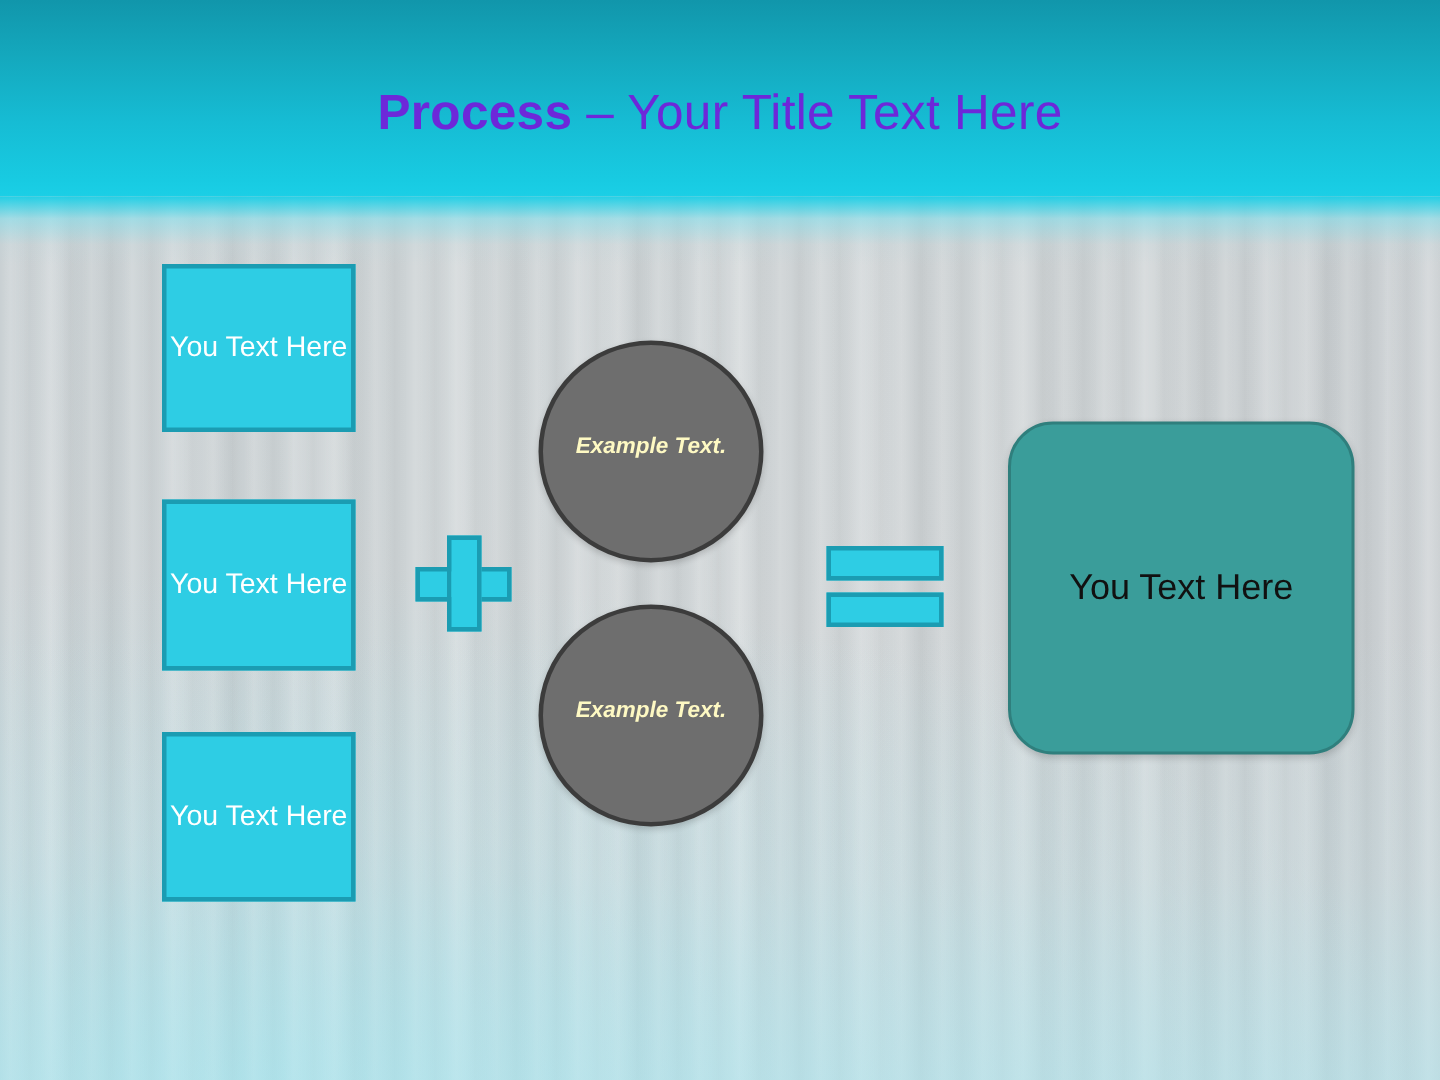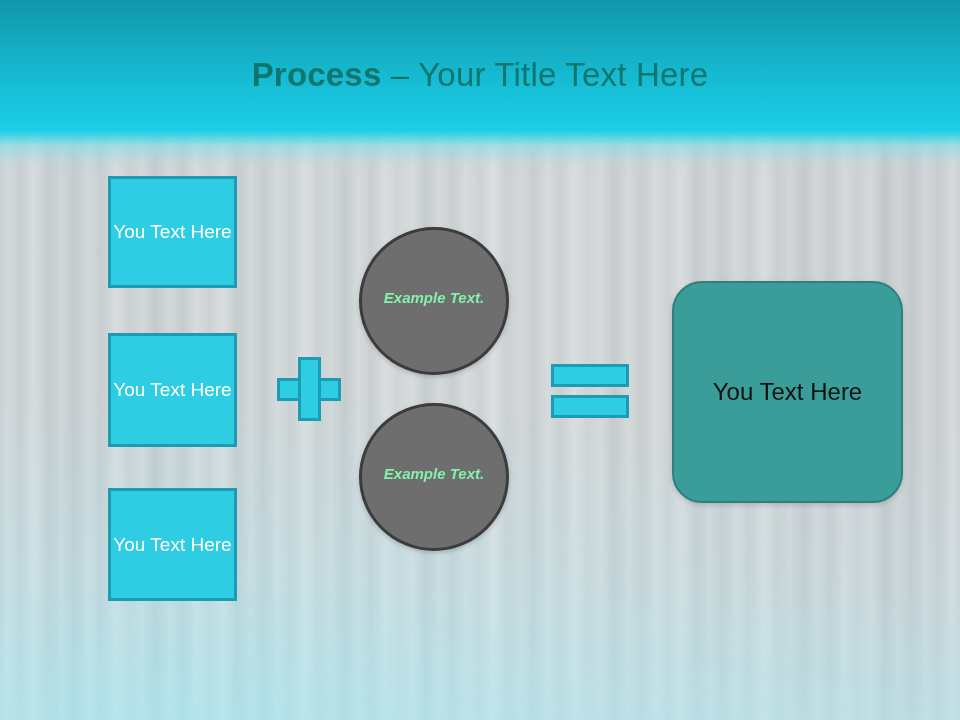--- a/index.html
+++ b/index.html
@@ -73,21 +73,21 @@
     left: 0; top: 131px;
     width: 960px;
     height: 46px;
     background: linear-gradient(180deg, rgba(27,207,230,0.95) 0%, rgba(130,222,235,0.6) 32%, rgba(190,214,219,0.22) 70%, rgba(204,210,212,0) 100%);
   }
   .title {
     position: absolute;
     left: 0; top: 54px;
     width: 960px;
     text-align: center;
-    color: #0f766e;
+    color: #6d28d9;
     font-size: 33px;
     line-height: 42px;
     letter-spacing: 0.2px;
     white-space: nowrap;
   }
   .title .strong { font-weight: bold; }
   .title .light  { font-weight: normal; }
 
   
   .inbox {
@@ -133,21 +133,21 @@
 
   
   .circle {
     position: absolute;
     width: 150px;
     height: 148px;
     border-radius: 50%;
     background: #6e6e6e;
     border: 3px solid #3c3c3c;
     box-sizing: border-box;
-    color: #86efac;
+    color: #fef9c3;
     font-size: 15px;
     font-weight: bold;
     font-style: italic;
     line-height: 22px;
     text-align: center;
     display: flex;
     align-items: center;
     justify-content: center;
     box-shadow: 0 2px 4px rgba(0,0,0,0.18);
   }

